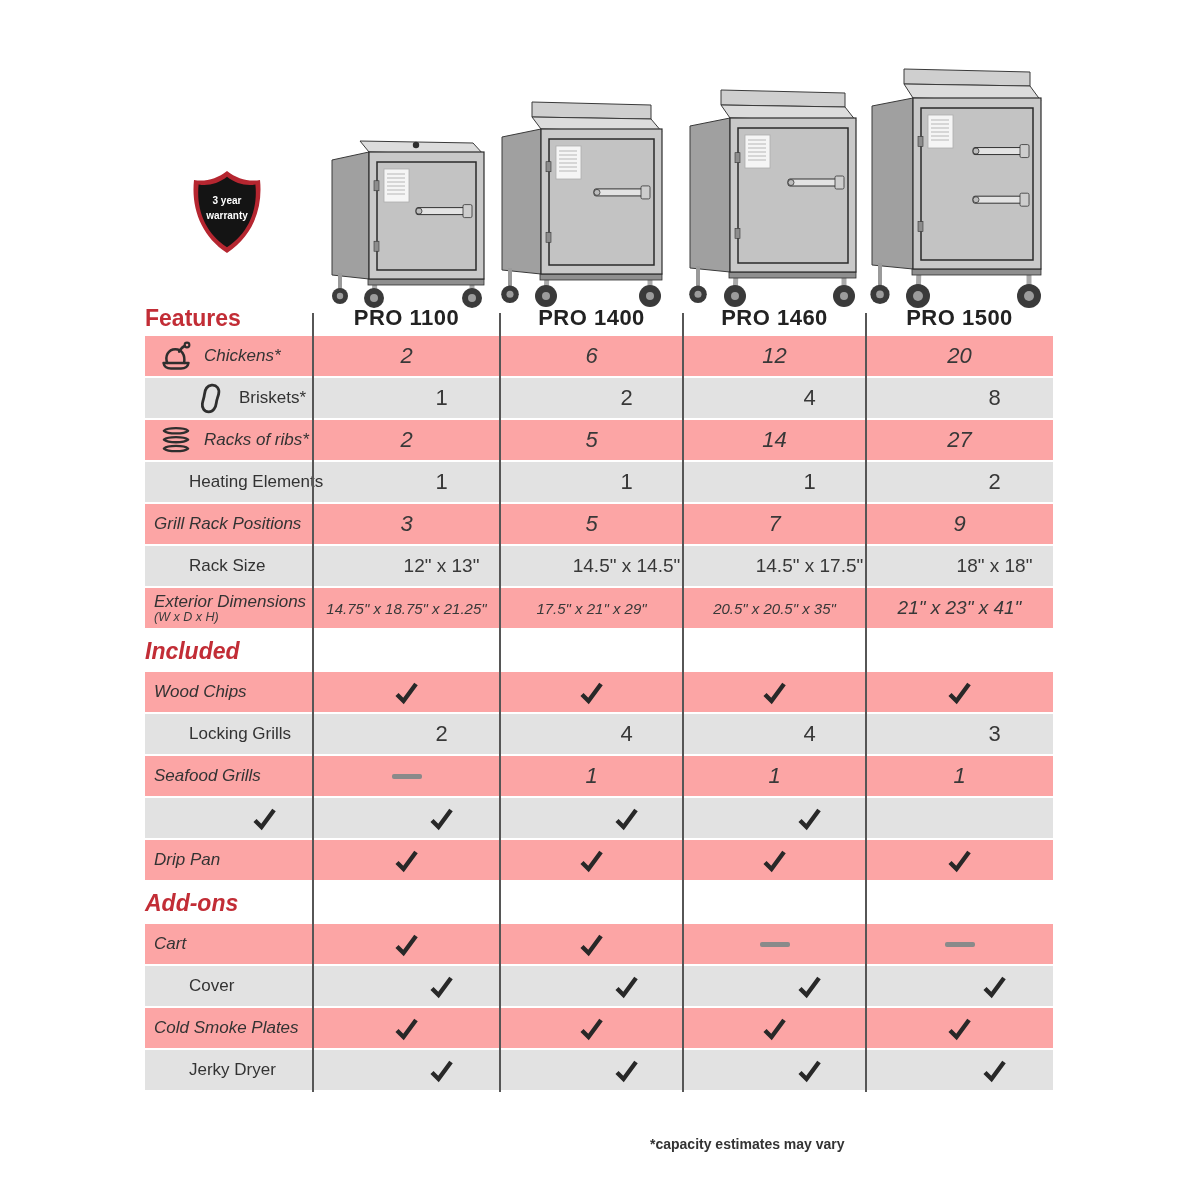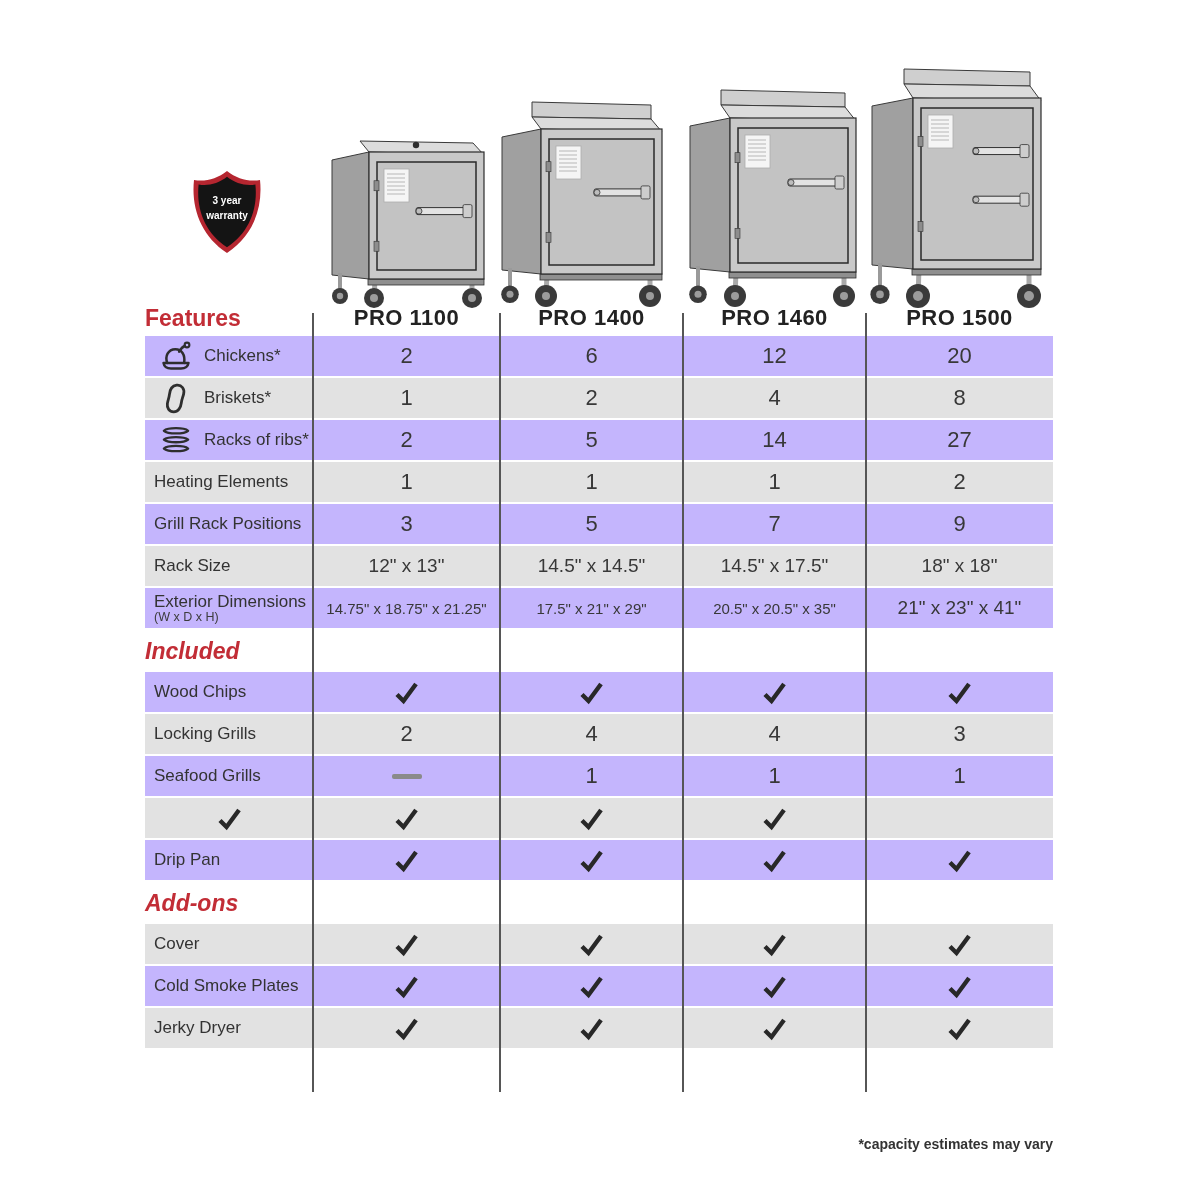--- a/index.html
+++ b/index.html
@@ -17,40 +17,40 @@
 
   
   .table-wrap{position:absolute;left:145px;top:305px;width:908px;}
   .row{display:grid;grid-template-columns:168px 187px 183px 183px 187px;}
   .header-row{height:31px;align-items:end;}
   .col-header{text-align:center;font-weight:bold;font-size:22px;color:#222222;letter-spacing:.5px;padding-bottom:10px;}
   .features-heading{color:#c22d36;font-weight:bold;font-size:23px;padding-bottom:9px;}
   .gap-row{height:42px;display:flex;align-items:center;font-style:italic;}
   .section-heading{color:#c22d36;font-weight:bold;font-size:23px;}
   .data-row{height:42px;box-sizing:border-box;border-bottom:2px solid #ffffff;}
-  .data-row.dark{background:#c4b5fd;}
-  .data-row.light{background:#e2e2e2;}
+  .data-row.dark{background:#fca5a5;font-style:italic;}
+  .data-row.light{background:#e2e2e2;padding-left:35px;}
   .label-cell{display:flex;align-items:center;padding-left:9px;color:#333333;font-size:17px;}
   .label-cell .icon{width:44px;display:flex;justify-content:center;align-items:center;flex:0 0 44px;}
   .label-cell .icon + .label-wrap{margin-left:6px;}
   .label-wrap{display:flex;flex-direction:column;justify-content:center;}
   .label-text{line-height:18px;}
   .sublabel{font-size:12.5px;line-height:13px;color:#3c3c3c;}
   .value-cell{display:flex;align-items:center;justify-content:center;font-size:22px;color:#383838;}
   .value-cell.mid{font-size:19px;}
   .value-cell.small{font-size:15px;}
   .check{display:flex;align-items:center;justify-content:center;margin-top:2px;}
   .dash{display:inline-block;width:30px;height:5px;border-radius:2px;background:#8a8a8a;}
 
   
   .vline{position:absolute;top:313px;width:2px;height:779px;background:#565656;z-index:5;}
   .vl1{left:312px;} .vl2{left:499px;} .vl3{left:682px;} .vl4{left:865px;}
 
   
-  .footnote{position:absolute;left:650px;top:1136px;width:403px;text-align:right;
+  .footnote{position:absolute;left:650px;top:1136px;width:403px;
     font-size:14px;font-weight:600;color:#333333;}
 </style>
 </head>
 <body>
 
 <div class="canvas">
 
   <div class="badge">
     <svg width="76" height="86" viewBox="0 0 76 86">
       <path d="M38 2 C48 10 60 13 71 11 C74 39 64 67 38 84 C12 67 2 39 5 11 C16 13 28 10 38 2 Z" fill="#b52630"></path>
@@ -483,20 +483,47 @@
           <span class="check">
             <svg width="27" height="26" viewBox="0 0 26 26">
               <path d="M3.5 14.5 L10 21 L22.5 4" fill="none" stroke="#282828" stroke-width="4.4"></path>
             </svg>
           </span>
         </div>
       </div>
       <div class="gap-row">
         <div class="section-heading">Add-ons</div>
       </div>
+      <div class="row data-row dark">
+        <div class="label-cell">
+          <div class="label-wrap">
+            <div class="label-text">Cart</div>
+          </div>
+        </div>
+        <div class="value-cell">
+          <span class="check">
+            <svg width="27" height="26" viewBox="0 0 26 26">
+              <path d="M3.5 14.5 L10 21 L22.5 4" fill="none" stroke="#282828" stroke-width="4.4"></path>
+            </svg>
+          </span>
+        </div>
+        <div class="value-cell">
+          <span class="check">
+            <svg width="27" height="26" viewBox="0 0 26 26">
+              <path d="M3.5 14.5 L10 21 L22.5 4" fill="none" stroke="#282828" stroke-width="4.4"></path>
+            </svg>
+          </span>
+        </div>
+        <div class="value-cell">
+          <span class="dash"></span>
+        </div>
+        <div class="value-cell">
+          <span class="dash"></span>
+        </div>
+      </div>
       <div class="row data-row light">
         <div class="label-cell">
           <div class="label-wrap">
             <div class="label-text">Cover</div>
           </div>
         </div>
         <div class="value-cell">
           <span class="check">
             <svg width="27" height="26" viewBox="0 0 26 26">
               <path d="M3.5 14.5 L10 21 L22.5 4" fill="none" stroke="#282828" stroke-width="4.4"></path>

